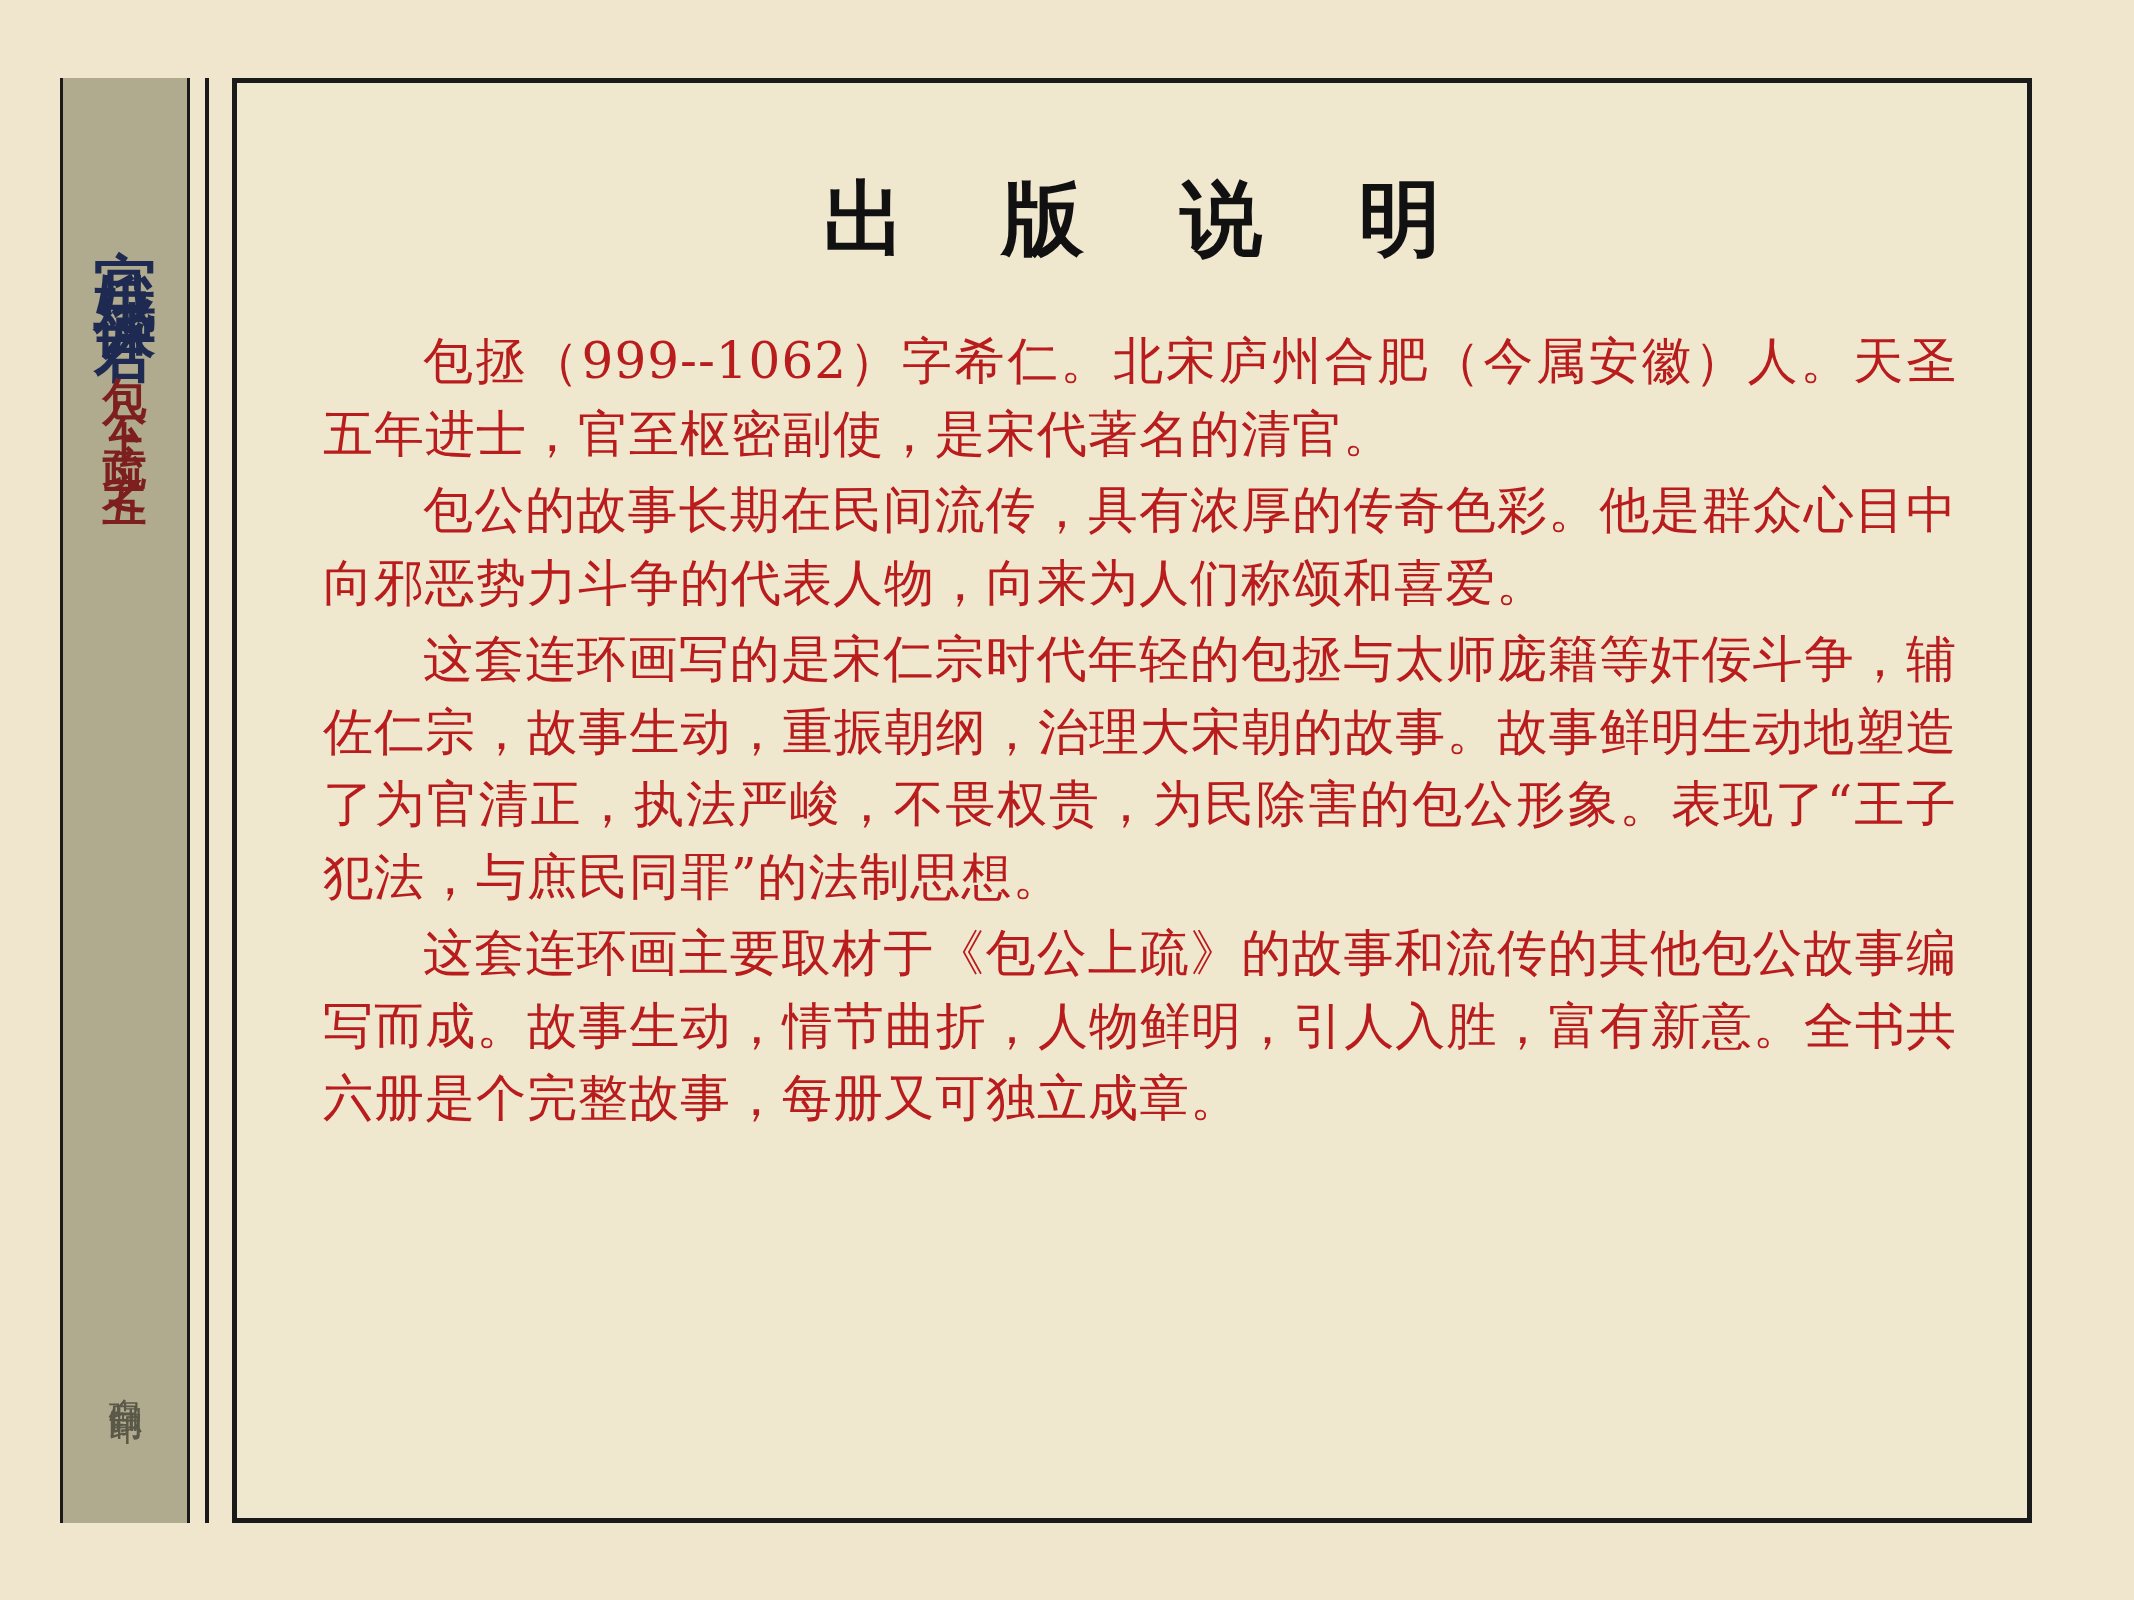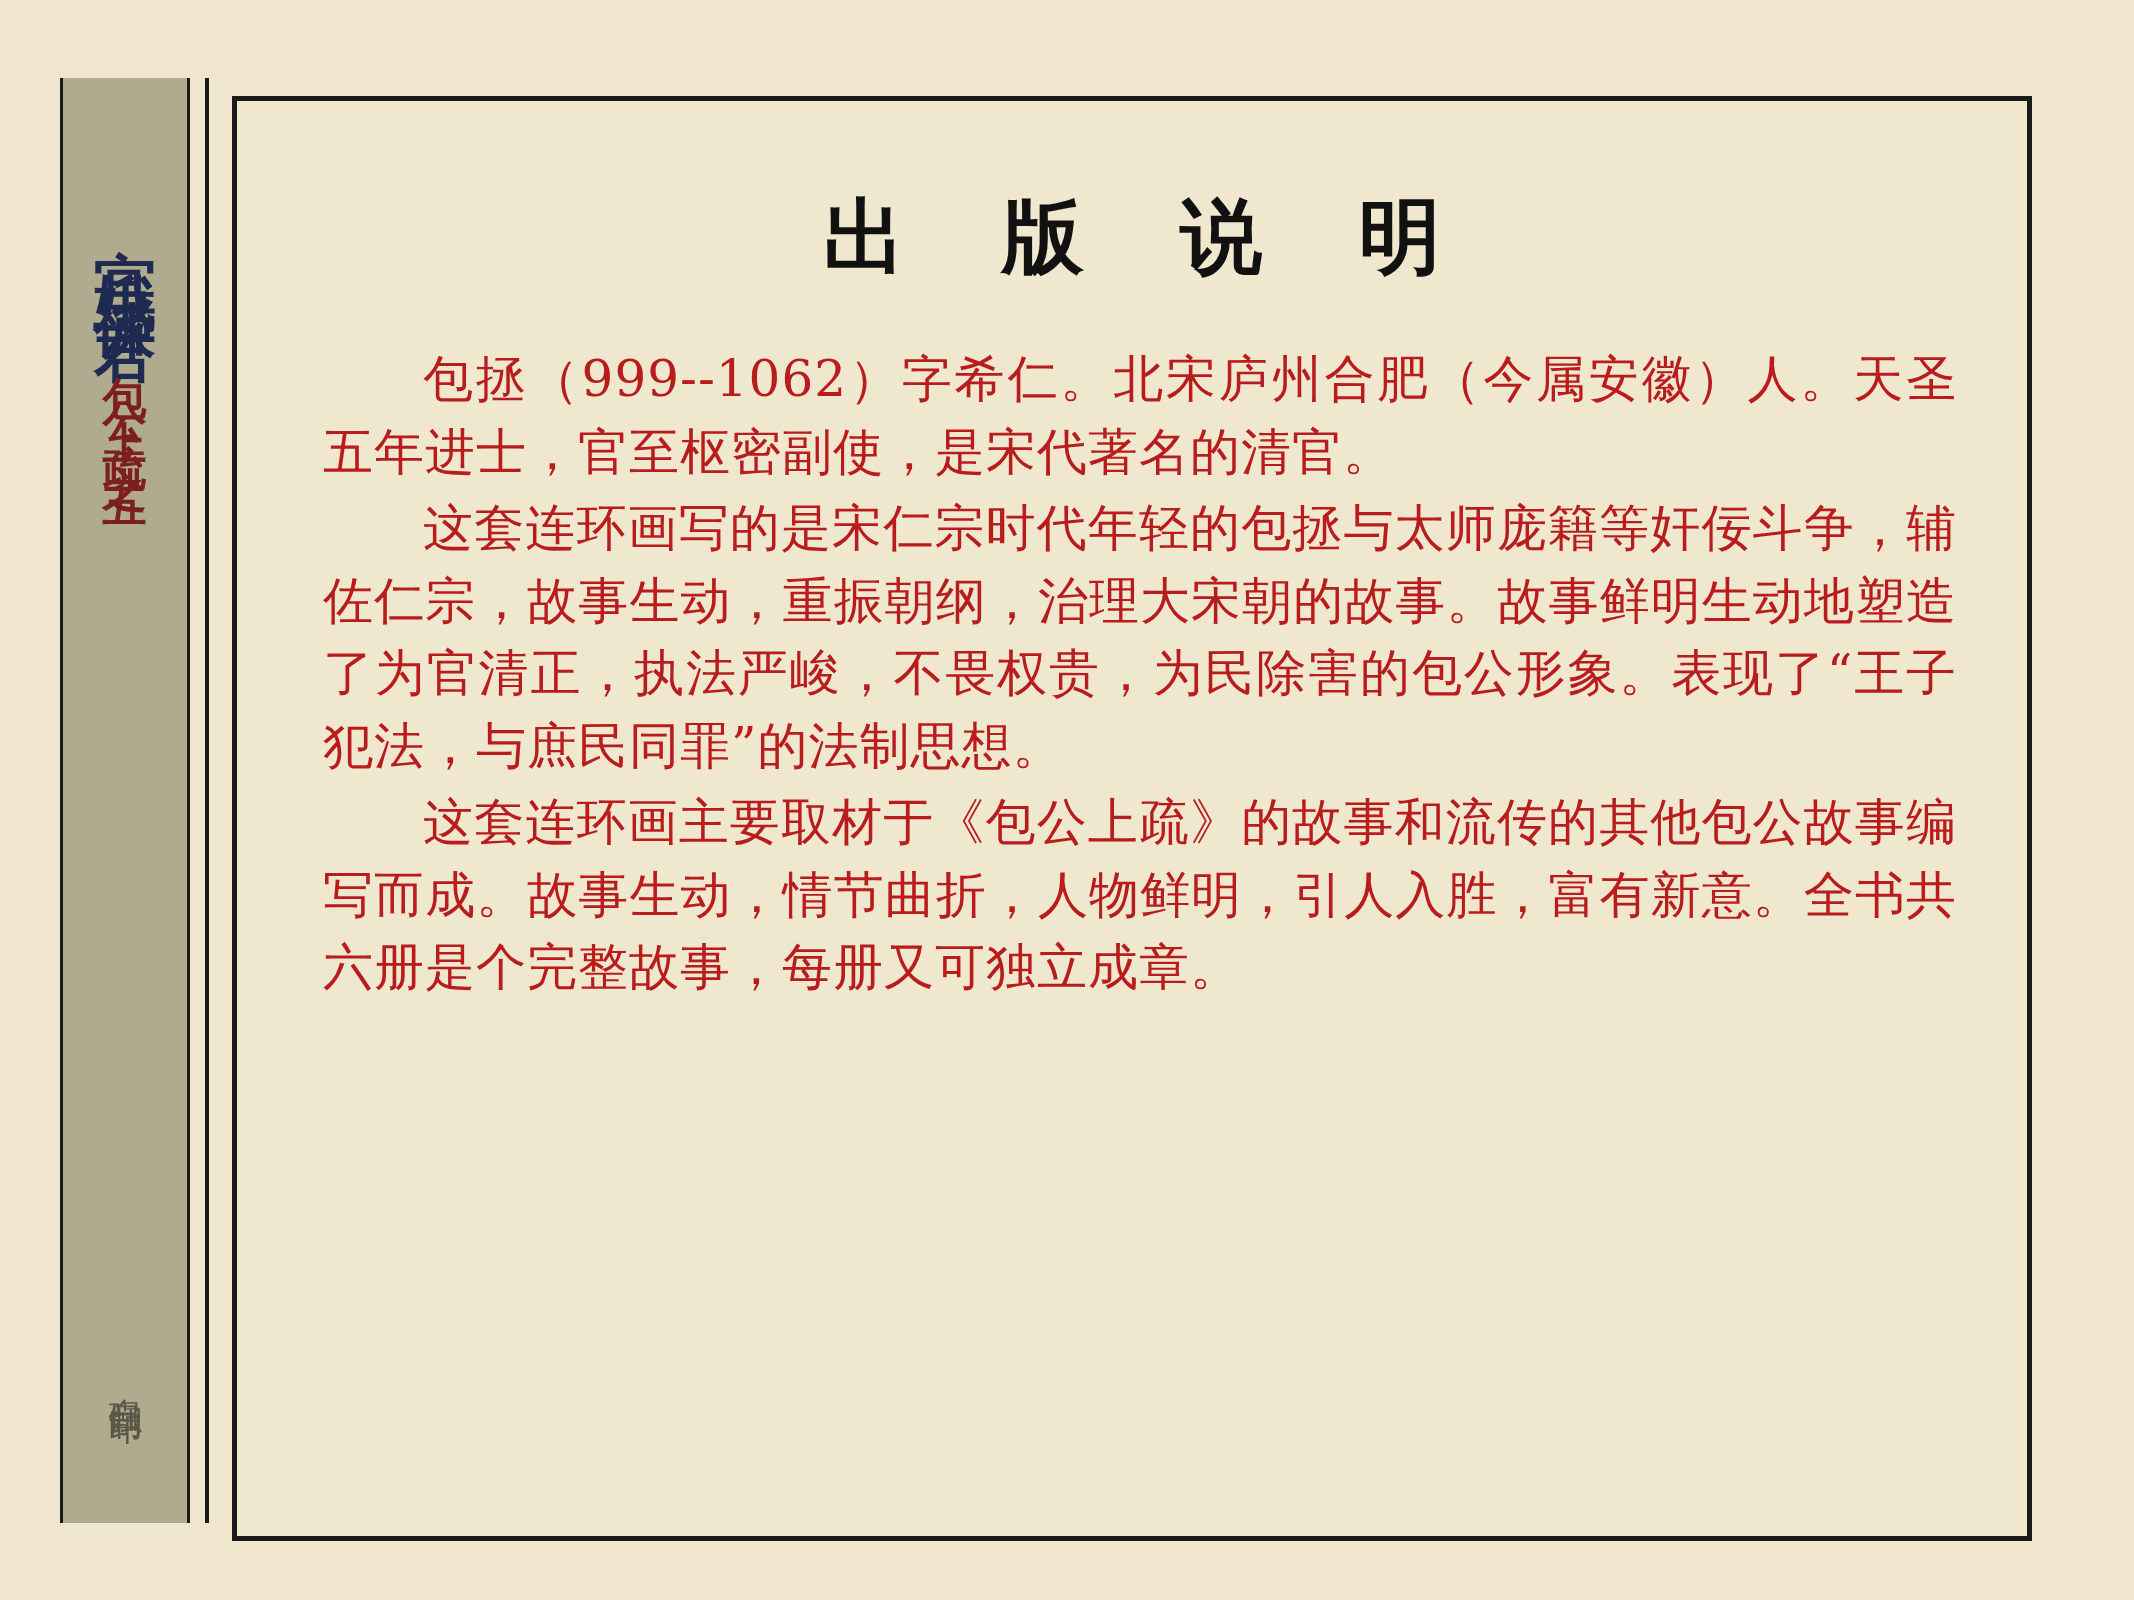--- a/index.html
+++ b/index.html
@@ -87,21 +87,21 @@
     top: 78px;
     width: 4px;
     height: 1445px;
     background: #1a1a1a;
   }
 
   
   .frame {
     position: absolute;
     left: 232px;
-    top: 96px;
+    top: 78px;
     width: 1800px;
     height: 1445px;
     border: 5px solid #1a1a1a;
     box-sizing: border-box;
     background: #f0e7cf;
   }
   .frame-inner {
     position: absolute;
     left: 0; top: 0; right: 0; bottom: 0;
     padding: 90px 70px 60px 70px;
@@ -144,19 +144,20 @@
     </div>
   </div>
 
   <div class="divider-rule"></div>
 
   <div class="frame">
     <div class="frame-inner">
       <h1 class="doc-title">出 版 说 明</h1>
       <div class="body-text">
         <p>包拯（999--1062）字希仁。北宋庐州合肥（今属安徽）人。天圣五年进士，官至枢密副使，是宋代著名的清官。</p>
+        <p>包公的故事长期在民间流传，具有浓厚的传奇色彩。他是群众心目中向邪恶势力斗争的代表人物，向来为人们称颂和喜爱。</p>
         <p>这套连环画写的是宋仁宗时代年轻的包拯与太师庞籍等奸佞斗争，辅佐仁宗，故事生动，重振朝纲，治理大宋朝的故事。故事鲜明生动地塑造了为官清正，执法严峻，不畏权贵，为民除害的包公形象。表现了“王子犯法，与庶民同罪”的法制思想。</p>
         <p>这套连环画主要取材于《包公上疏》的故事和流传的其他包公故事编写而成。故事生动，情节曲折，人物鲜明，引人入胜，富有新意。全书共六册是个完整故事，每册又可独立成章。</p>
       </div>
     </div>
   </div>
 
 </div>
 
 </body></html>

